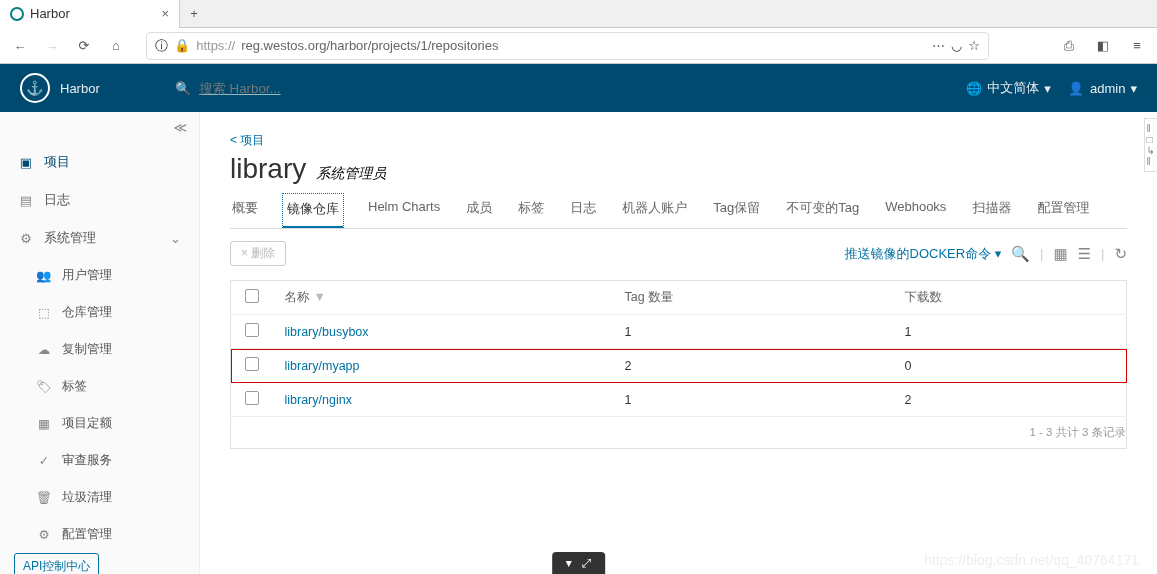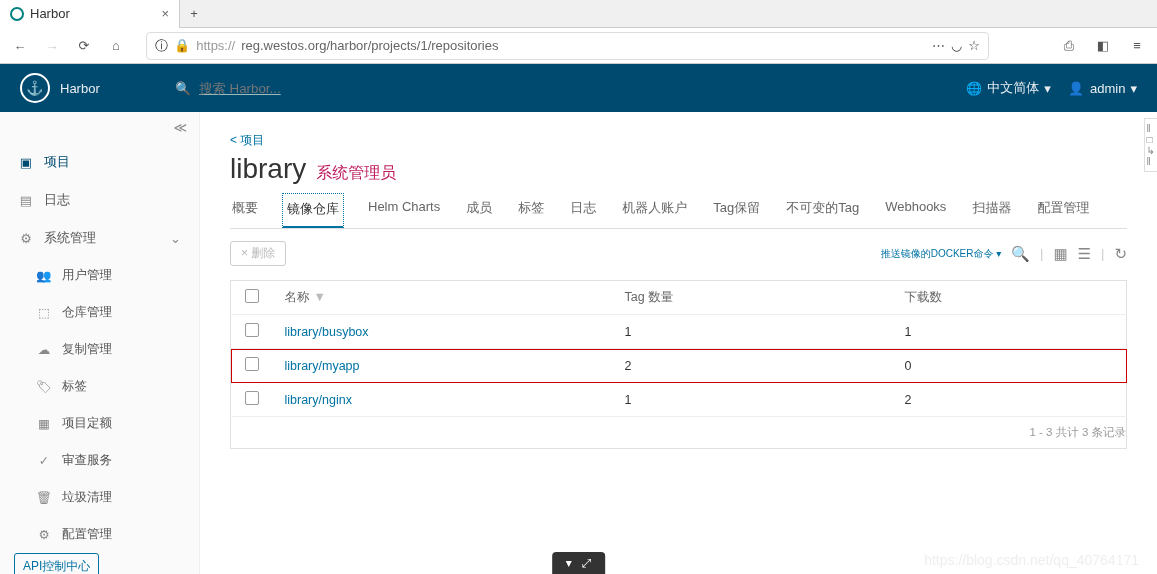--- a/index.html
+++ b/index.html
@@ -38,30 +38,30 @@
     .nav-item.active { color: #004a70; font-weight: 500; }
     .nav-item.sub { padding-left: 36px; font-size: 12.5px; }
     .nav-item .chev { margin-left: auto; color: #888; }
     .nav-icon { width: 16px; display: inline-flex; justify-content: center; color: #888; }
     .nav-item.active .nav-icon { color: #004a70; }
     .api-btn { margin: auto 14px 14px; border: 1px solid #0072a3; color: #0072a3; border-radius: 3px; padding: 4px 8px; font-size: 12px; cursor: pointer; width: fit-content; }
 
     .main { flex: 1; padding: 20px 30px; overflow: auto; position: relative; background: #fff; }
     .breadcrumb { color: #0072a3; font-size: 12px; cursor: pointer; }
     .page-title { font-size: 28px; font-weight: 300; margin: 4px 0 8px; display: flex; align-items: baseline; gap: 10px; }
-    .page-subtitle { font-size: 16px; color: #be185d; }
+    .page-subtitle { font-size: 14px; color: #000000; font-style: italic; }
 
     .tabs { display: flex; gap: 22px; border-bottom: 1px solid #ddd; margin-bottom: 12px; }
     .tab-item { padding: 6px 2px 8px; color: #666; cursor: pointer; font-size: 13px; }
     .tab-item.active { color: #333; border-bottom: 2px solid #0072a3; border-top: 1px dotted #0072a3; border-left: 1px dotted #0072a3; border-right: 1px dotted #0072a3; padding-left: 4px; padding-right: 4px; }
 
     .table-toolbar { display: flex; align-items: center; margin-bottom: 14px; }
     .del-btn { border: 1px solid #ccc; border-radius: 3px; padding: 3px 10px; color: #bbb; font-size: 12px; cursor: pointer; text-align: right; }
     .table-actions { margin-left: auto; display: flex; gap: 10px; align-items: center; color: #888; }
-    .push-link { color: #0072a3; cursor: pointer; font-size: 10px; }
+    .push-link { color: #0072a3; cursor: pointer; font-size: 13px; }
     .action-icon { cursor: pointer; font-size: 15px; }
 
     table { width: 100%; border-collapse: collapse; border: 1px solid #e0e0e0; }
     th, td { text-align: left; padding: 8px 12px; border-bottom: 1px solid #eee; font-size: 12.5px; font-weight: normal; }
     th { color: #666; background: #fff; }
     td.link { color: #0072a3; cursor: pointer; }
     .chk { width: 14px; height: 14px; border: 1px solid #999; border-radius: 2px; display: inline-block; }
     .col-chk { width: 42px; text-align: center; }
     .col-name { width: 340px; }
     .col-tag { width: 280px; }

